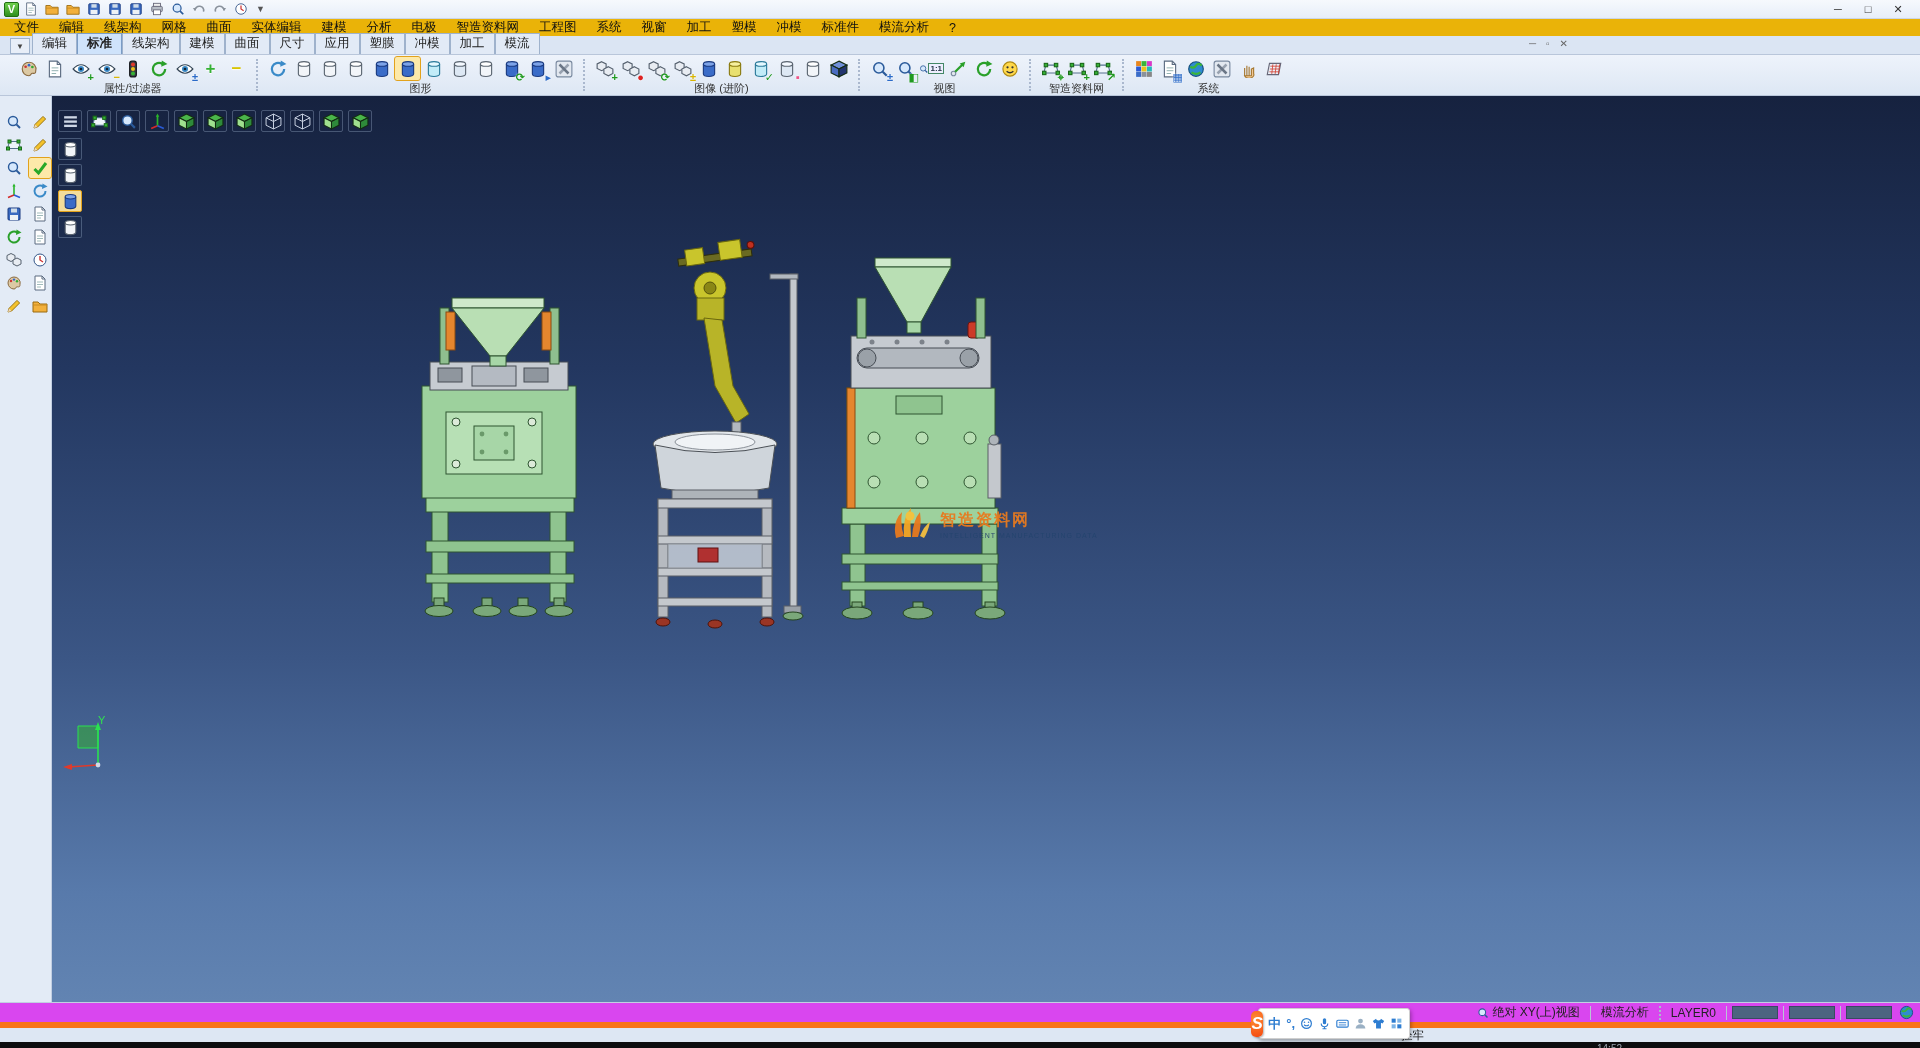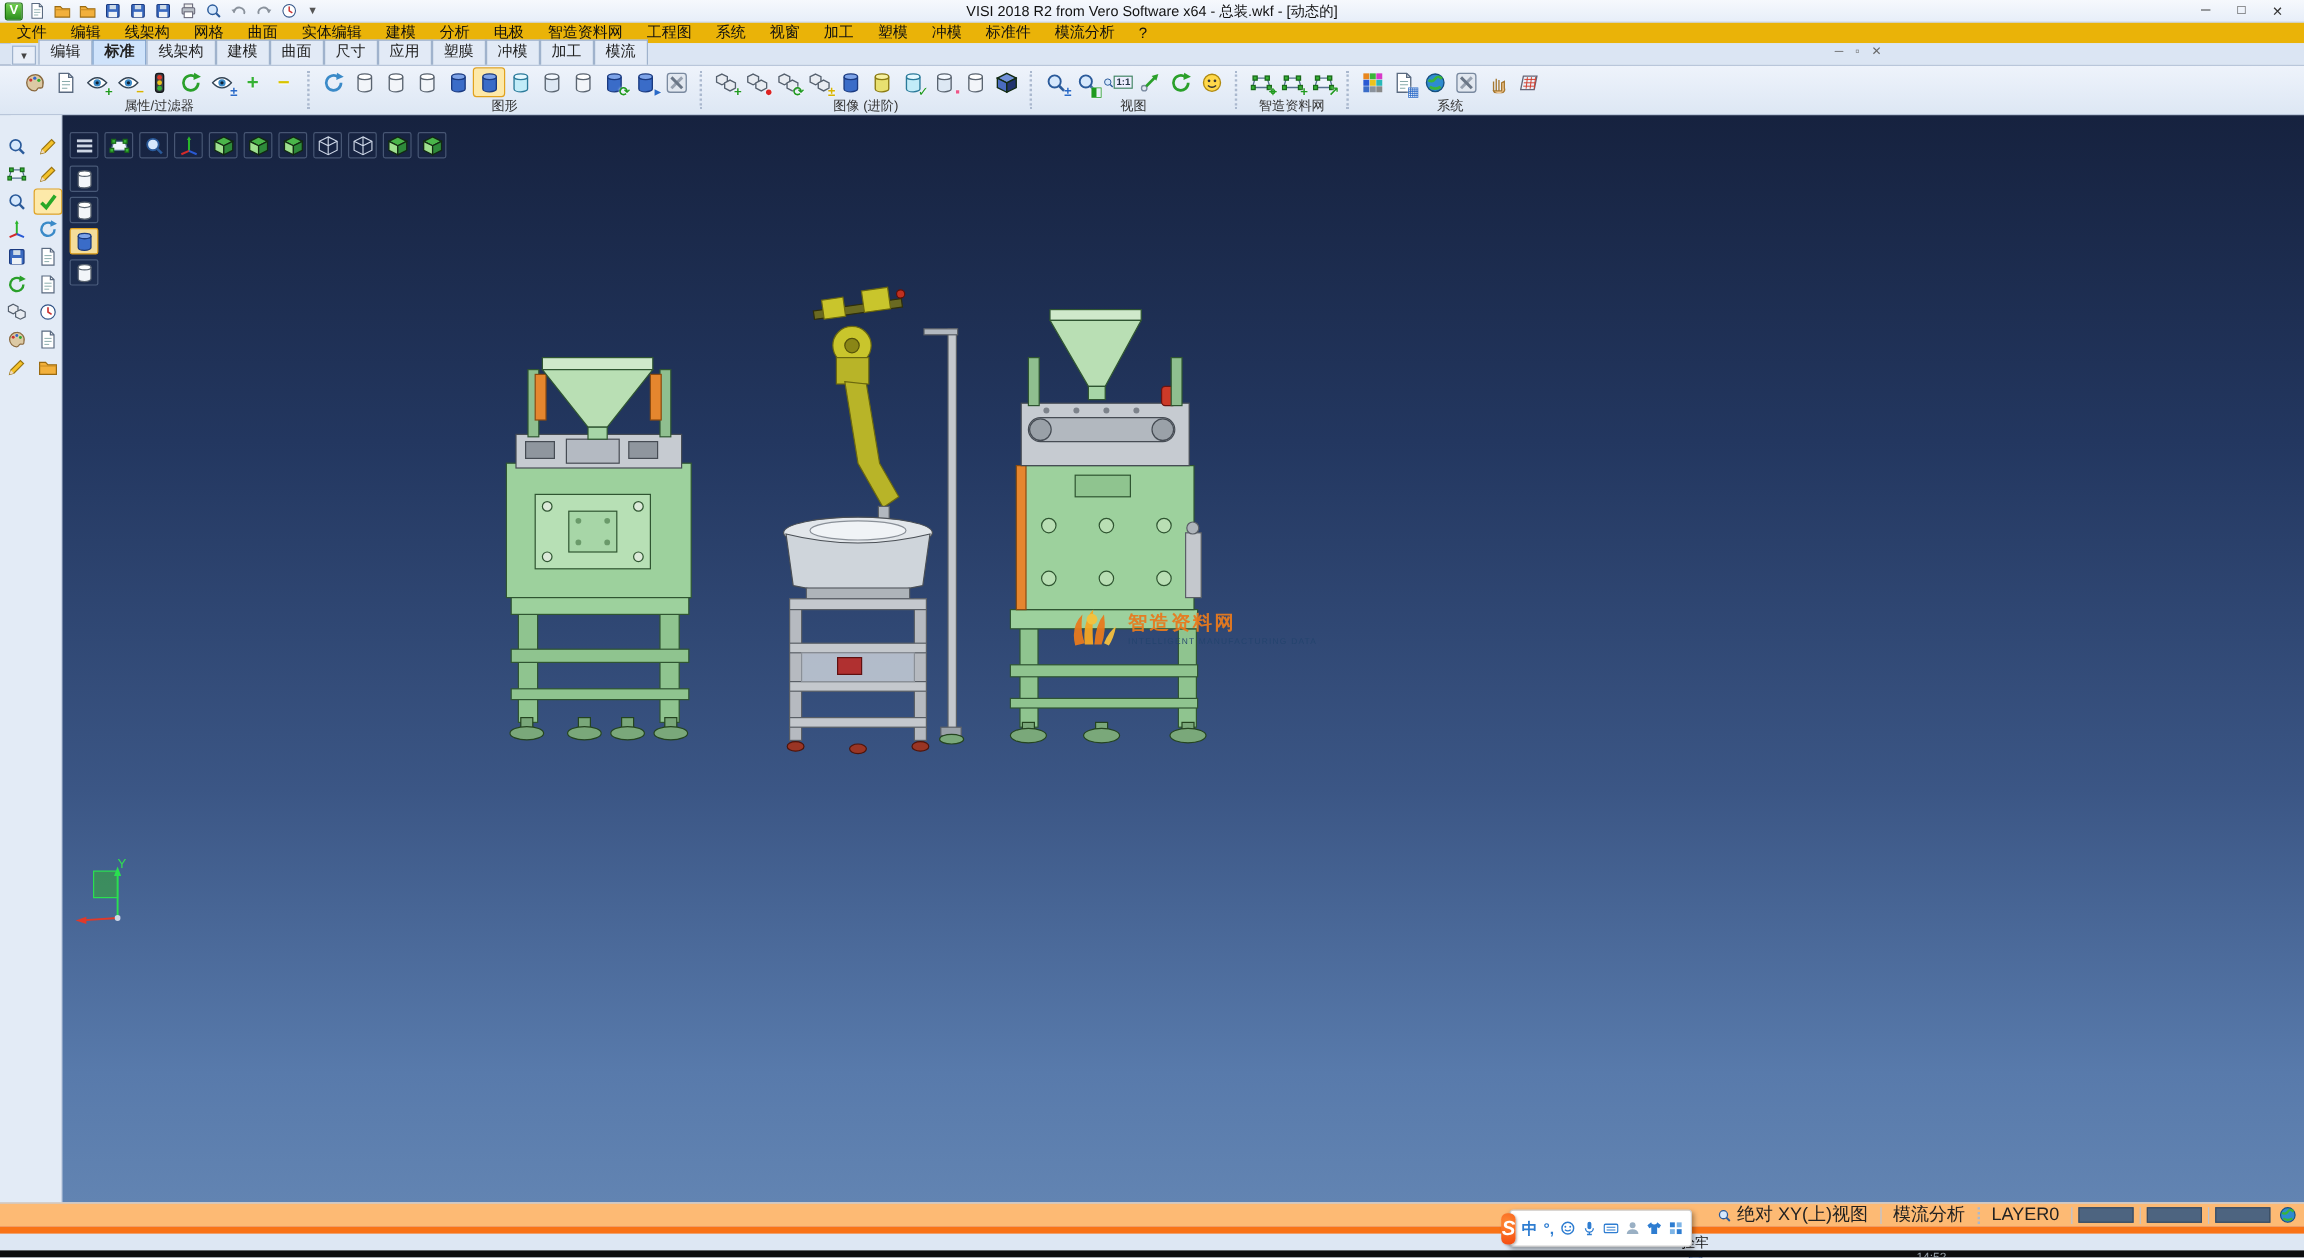--- a/index.html
+++ b/index.html
@@ -99,22 +99,22 @@
   #watermark .wm-title { font-size:16px; font-weight:bold; color:#e87a1e; letter-spacing:2px;
     line-height:24px; }
   #watermark .wm-sub { font-size:7px; color:#24446e; letter-spacing:1px; }
 
   
   #triad { position:absolute; left:8px; top:622px; }
   #triad .ylab { position:absolute; left:38px; top:-4px; color:#30e050; font-size:11px; }
 
   
   #statusrow1 { position:absolute; left:0; top:1002px; width:100%; height:20px;
-    background:#fdba74; border-top:1px solid #c2cfe2; display:flex; align-items:center;
-    justify-content:flex-end; font-size:15px; color:#222; }
+    background:#d946ef; border-top:1px solid #c2cfe2; display:flex; align-items:center;
+    justify-content:flex-end; font-size:12px; color:#222; }
   #statusrow1 .fld { display:flex; align-items:center; gap:4px; padding:0 10px; }
   .vsep { border-left:1px solid #b9c4d6; height:14px; }
   .vsep-dot { border-left:2px dotted #aab8ce; height:14px; }
   .sbox { width:46px; height:13px; background:#4d6480; border:1px solid #394b61; margin:0 5px; }
   #statusrow1 .layer { font-weight:normal; }
 
   #statusrow2 { position:absolute; left:0; top:1022px; width:100%; height:36px;
     background:#dde7f3; border-top:6px solid #f97316; display:flex; align-items:center;
     font-size:11.5px; color:#111; padding-left:905px;flex-direction:column; }
   #statusrow2 .fld { padding:0 9px; white-space:nowrap; }
@@ -310,21 +310,20 @@
         <rect x="9" y="2" width="5" height="5" fill="#7db4e6"></rect>
         <rect x="2" y="9" width="5" height="5" fill="#7db4e6"></rect>
         <rect x="9" y="9" width="5" height="5" fill="#2e7dd1"></rect>
       </symbol>
 </defs>
 </svg>
 
 <div id="app">
 
   <div id="titlebar">
-    <div class="title">VISI 2018 R2 from Vero Software x64 - 总装.wkf - [动态的]</div>
     <div class="qat">
       <span class="vlogo">V</span>
       <span class="ticon">
           <svg>
             <use href="#s-page"></use>
           </svg>
         </span>
       <span class="ticon">
           <svg>
             <use href="#s-folder"></use>

